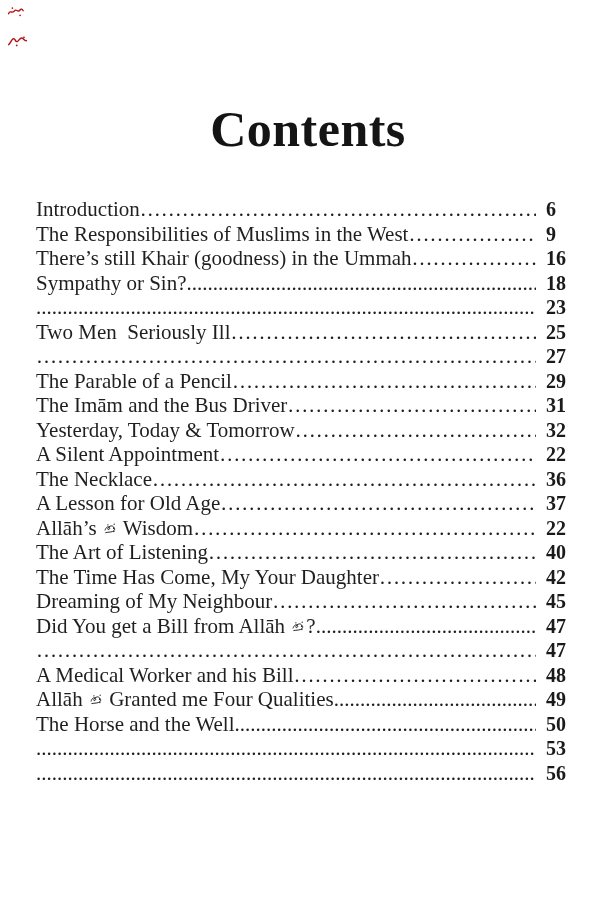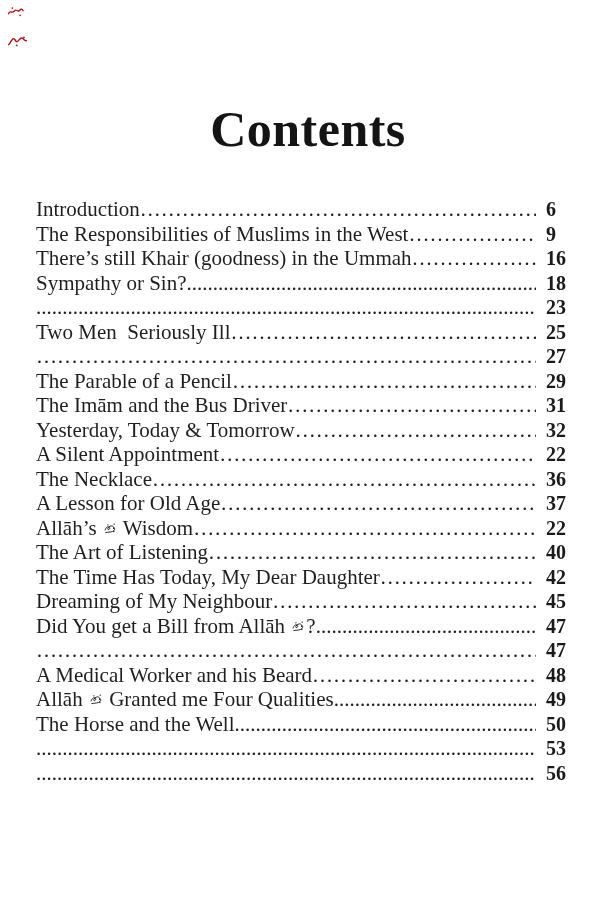--- a/index.html
+++ b/index.html
@@ -185,21 +185,21 @@
 
   <div class="row">
     <span class="t pre">The Art of Listening</span>
 
     <span class="t post"></span>
     <span class="leader">………………………………………………………………………………………………</span>
     <span class="pagenum">40</span>
   </div>
 
   <div class="row">
-    <span class="t pre">The Time Has Today, My Dear Daughter</span>
+    <span class="t pre">The Time Has Come, My Your Daughter</span>
 
     <span class="t post"></span>
     <span class="leader">………………………………………………………………………………………………</span>
     <span class="pagenum">42</span>
   </div>
 
   <div class="row">
     <span class="t pre">Dreaming of My Neighbour</span>
 
     <span class="t post"></span>
@@ -226,21 +226,21 @@
   </div>
 
   <div class="row">
 
     <span class="t post"></span>
     <span class="leader">………………………………………………………………………………………………</span>
     <span class="pagenum">47</span>
   </div>
 
   <div class="row">
-    <span class="t pre">A Medical Worker and his Beard</span>
+    <span class="t pre">A Medical Worker and his Bill</span>
 
     <span class="t post"></span>
     <span class="leader">………………………………………………………………………………………………</span>
     <span class="pagenum">48</span>
   </div>
 
   <div class="row">
     <span class="t pre">Allāh </span>
     <span class="honorific">
       <svg width="14" height="14" viewBox="0 0 20 20">

